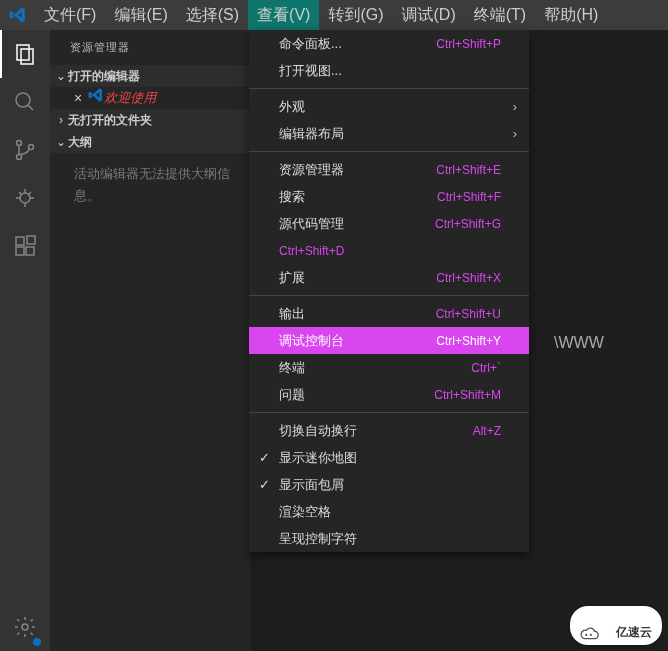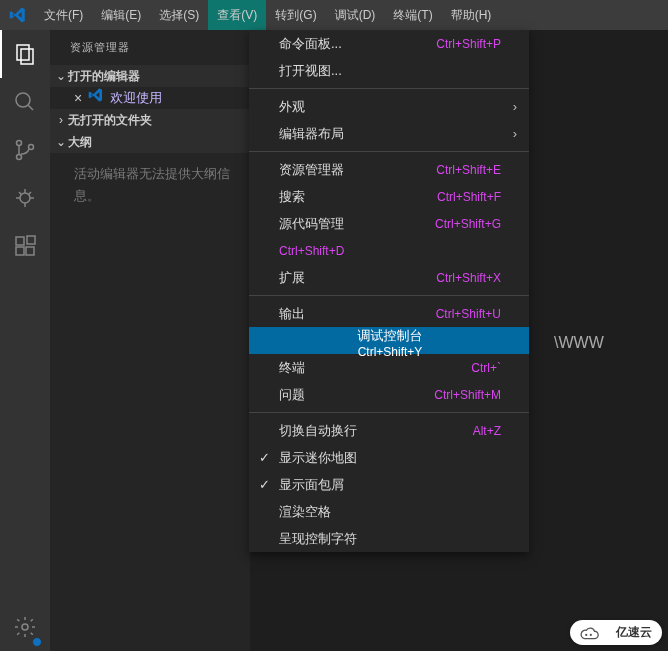--- a/index.html
+++ b/index.html
@@ -2,60 +2,60 @@
 <html><head>
 <meta charset="utf-8">
 <style>
 * { margin: 0; padding: 0; box-sizing: border-box; font-family: "Segoe UI", "Microsoft YaHei", sans-serif; }
 body { width: 668px; height: 651px; background: #1e1e1e; color: #ccc; overflow: hidden; position: relative; font-size: 13px; }
 
 
 .titlebar { height: 30px; background: #3c3c3c; display: flex; align-items: center; }
 .titlebar .logo { width: 35px; display: flex; align-items: center; justify-content: center; }
 .titlebar .logo svg { width: 18px; height: 18px; }
-.menu-item { padding: 0 9px; height: 30px; line-height: 30px; color: #ccc; cursor: pointer; font-size: 12px; text-align: right; }
+.menu-item { padding: 0 9px; height: 30px; line-height: 30px; color: #ccc; cursor: pointer; font-size: 16px; text-align: right; }
 .menu-item.active { background: #0f766e; }
 
 
 .activitybar { position: absolute; left: 0; top: 30px; bottom: 0; width: 50px; background: #333333; display: flex; flex-direction: column; align-items: center; }
 .activity-icon { width: 50px; height: 48px; display: flex; align-items: center; justify-content: center; cursor: pointer; color: #858585; position: relative; }
 .activity-icon.active { color: #fff; }
 .activity-icon.active::before { content: ""; position: absolute; left: 0; top: 0; bottom: 0; width: 2px; background: #fff; }
 .activity-spacer { flex: 1; }
 .activity-icon svg { width: 24px; height: 24px; }
 .sync-badge { position: absolute; bottom: 4px; right: 8px; width: 10px; height: 10px; border-radius: 50%; background: #0e70c0; border: 1px solid #333; }
 
 
 .sidebar { position: absolute; left: 50px; top: 30px; bottom: 0; width: 200px; background: #252526; }
 .sidebar-header { height: 35px; line-height: 35px; padding-left: 20px; font-size: 11px; color: #bbb; letter-spacing: 1px; }
 .section-header { height: 22px; line-height: 22px; padding-left: 4px; font-size: 12px; color: #ccc; background: #2d2d2d; font-weight: bold; display: flex; align-items: center; }
 .section-header .chev { display: inline-block; width: 14px; text-align: center; font-size: 12px; font-weight: normal; }
 .tree-item { height: 22px; line-height: 22px; padding-left: 24px; display: flex; align-items: center; font-size: 13px; }
 .tree-item .close { color: #ccc; margin-right: 6px; font-size: 14px; }
 .tree-item .vicon svg { width: 16px; height: 16px; }
-.tree-item .label { margin-left: 6px; color: #c4b5fd; }
+.tree-item .label { font-style: italic; color: #ef4444; }
 .outline-text { padding: 10px 16px 0 24px; color: #7a7a7a; line-height: 1.7; font-size: 13px; }
 
 
 .editor { position: absolute; left: 250px; right: 0; top: 30px; bottom: 0; background: #1e1e1e; color: #888; }
 .editor-path { position: absolute; left: 304px; top: 304px; color: #aaa; font-size: 16px; }
 
 
 .dropdown { position: absolute; left: 249px; top: 30px; width: 280px; background: #252526; box-shadow: 0 4px 10px rgba(0,0,0,0.5); }
 .drop-row { display: flex; align-items: center; height: 27px; padding: 0 28px 0 30px; color: #ddd; cursor: default; position: relative; font-size: 13px; }
-.drop-row.highlight { background: #0369a1; color: #fff; flex-direction: column; }
+.drop-row.highlight { background: #d946ef; color: #fff; }
 .drop-row .label { flex: 1; }
 .drop-row .short { color: #d946ef; font-size: 12px; }
 .drop-row.highlight .short { color: #fff; }
 .drop-row .sub { position: absolute; right: 12px; color: #bbb; }
 .drop-row .check { position: absolute; left: 10px; color: #ddd; font-size: 13px; }
 .sep { height: 1px; background: #454545; margin: 4px 0; }
 
 
-.watermark { position: absolute; right: 6px; bottom: 6px; background: #fff; border-radius: 18px; padding: 4px 10px 4px 8px; display: flex; align-items: center; gap: 16px; box-shadow: 0 1px 4px rgba(0,0,0,0.3); }
+.watermark { position: absolute; right: 6px; bottom: 6px; background: #fff; border-radius: 18px; padding: 18px 10px 4px 8px; display: flex; align-items: center; gap: 16px; box-shadow: 0 1px 4px rgba(0,0,0,0.3); }
 .watermark .cloud { width: 22px; height: 14px; position: relative; }
 .watermark .cloud svg { width: 22px; height: 16px; }
 .watermark .txt { color: #333; font-size: 12px; font-weight: bold; }
 </style>
 </head>
 <body>
 
 <div class="titlebar">
   <div class="logo">
     <svg viewBox="0 0 24 24">

